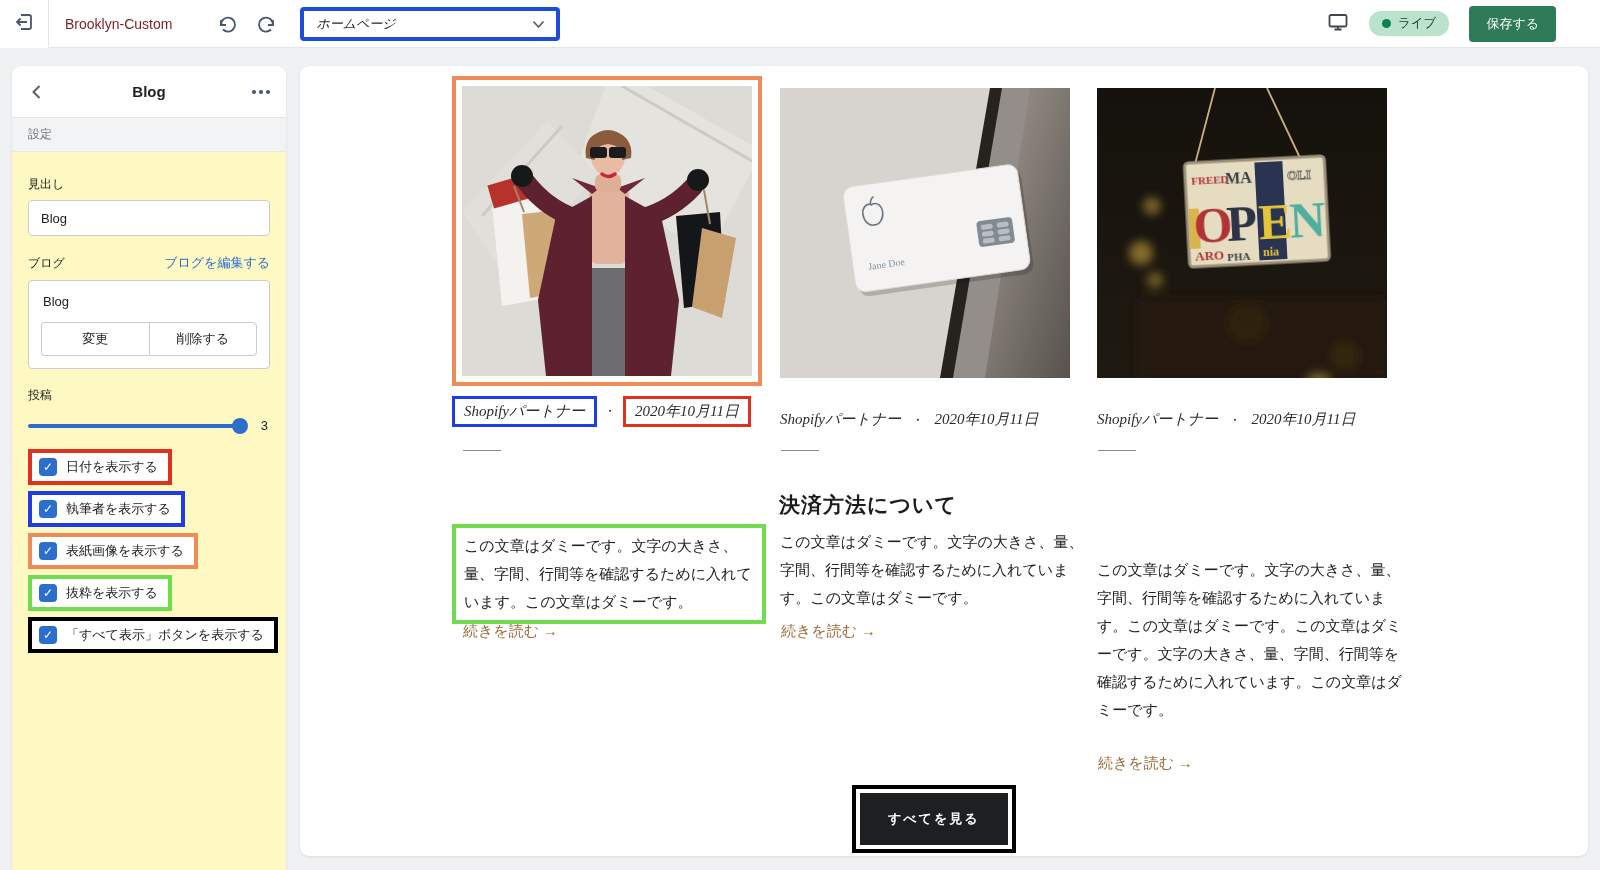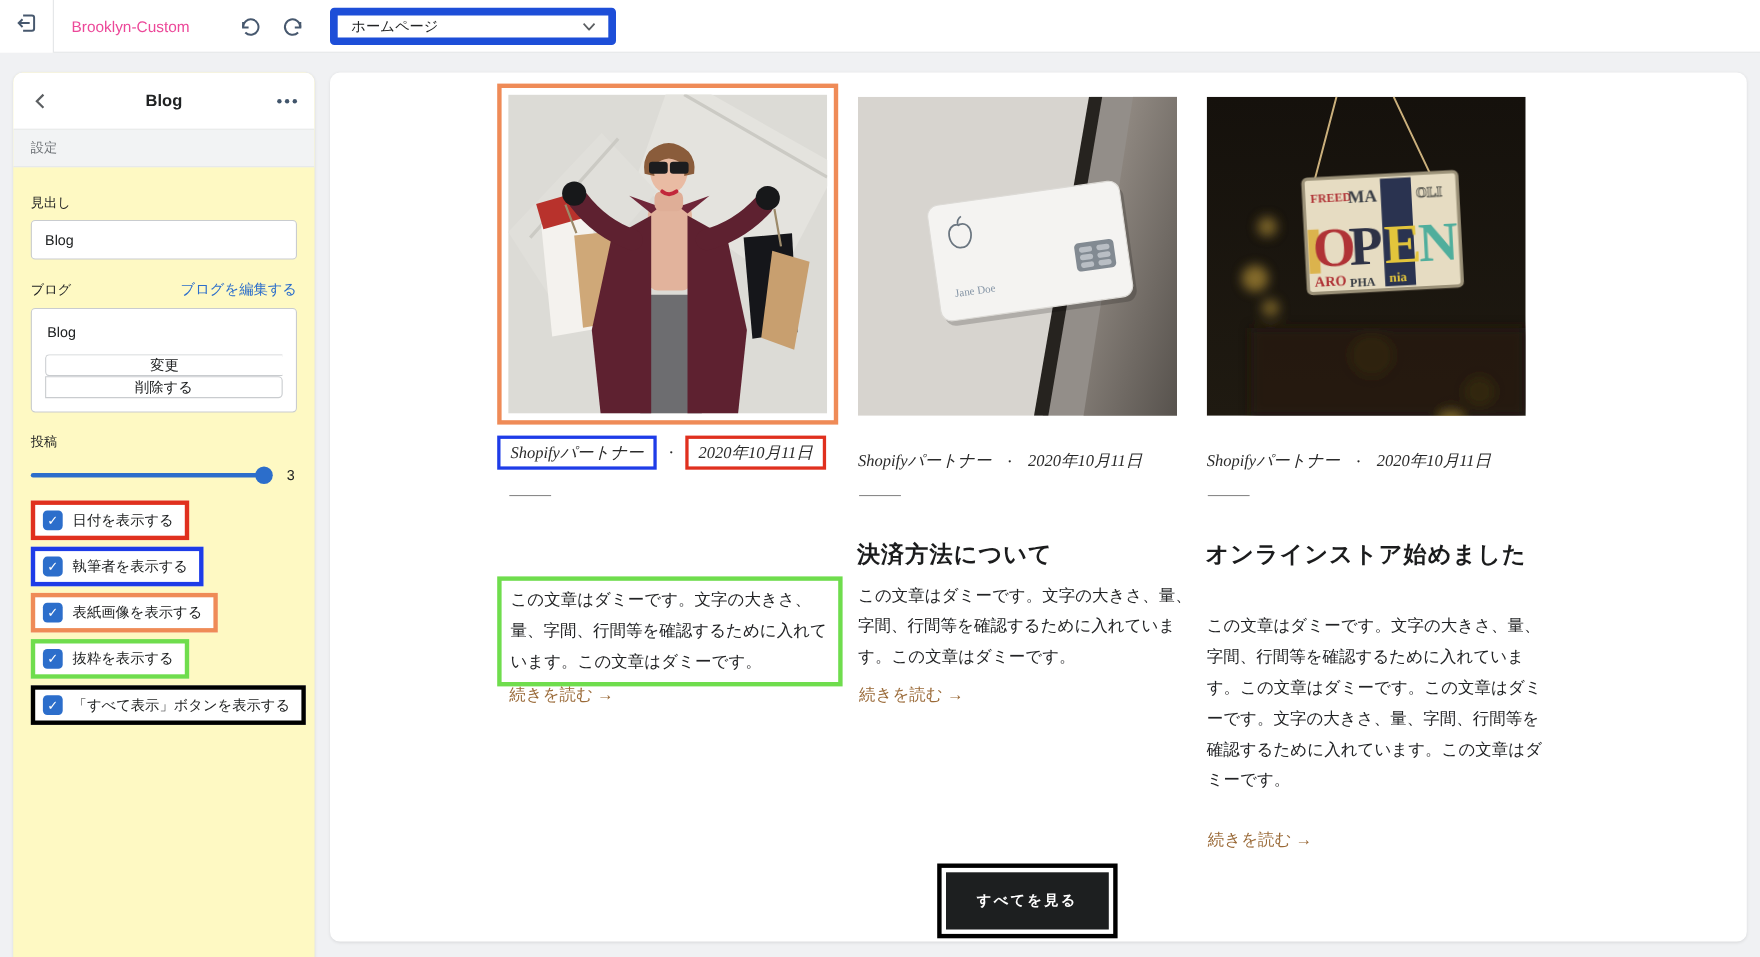--- a/index.html
+++ b/index.html
@@ -4,26 +4,26 @@
 <style>
   * { margin:0; padding:0; box-sizing:border-box; }
   html,body { width:1600px; height:870px; overflow:hidden; background:#f0f1f3;
               font-family:"Liberation Sans", sans-serif; color:#202223; }
 
   
   .topbar { position:absolute; left:0; top:0; width:1600px; height:48px; background:#fff;
             border-bottom:1px solid #e3e5e7; display:flex; align-items:center; }
   .exit-btn { width:49px; height:48px; display:flex; align-items:center; justify-content:center;
               border-right:1px solid #e3e5e7; cursor:pointer; background:#fff; }
-  .theme-name { margin-left:16px; font-size:14px; font-weight:500; color:#ec4899; }
+  .theme-name { margin-left:16px; font-size:14px; font-weight:500; color:#7f1d1d; }
   .history { display:flex; gap:18px; margin-left:44px; align-items:center; }
   .hist-btn { width:22px; height:22px; cursor:pointer; }
-  .page-select { margin-left:22px; width:260px; height:34px; border:7px solid #1d4ed8; border-radius:4px;
+  .page-select { margin-left:22px; width:260px; height:34px; border:4px solid #1d4ed8; border-radius:4px;
                  display:flex; align-items:center; padding:0 12px; font-size:13px; color:#202223;
-                 background:#fff; cursor:pointer; }
+                 background:#fff; cursor:pointer;font-style:italic; }
   .page-select .caret { margin-left:auto; }
   .topbar-right { margin-left:auto; display:flex; align-items:center; gap:20px; padding-right:44px; }
   .live-badge { display:flex; align-items:center; gap:7px; background:#bbe3cc; border-radius:12px;
                 padding:4px 13px; font-size:12.5px; color:#16372a; }
   .live-dot { width:9px; height:9px; border-radius:50%; background:#108051; }
   .save-btn { background:#2f7a57; color:#fff; font-size:13px; border:none; border-radius:4px;
               padding:9px 17px; cursor:pointer; }
 
   
   .sidebar { position:absolute; left:12px; top:66px; width:274px; height:862px; background:#fef9c3;
@@ -37,21 +37,21 @@
   .sb-section { height:34px; background:#f2f3f4; border-bottom:1px solid #e6e8ea; display:flex;
                 align-items:center; padding:0 16px; font-size:12px; color:#6d7175; }
   .sb-body { padding:16px; }
   .fld-label { font-size:12px; color:#202223; margin:8px 0 7px; }
   .text-input { width:100%; height:36px; border:1px solid #c9cccf; border-radius:4px; background:#fff;
                 font-size:13px; color:#202223; padding:0 12px; font-family:"Liberation Sans",sans-serif; }
   .row-between { display:flex; align-items:center; justify-content:space-between; margin-top:18px; }
   .link { font-size:13px; color:#2c6ecb; cursor:pointer; text-decoration:none; }
   .picker-box { border:1px solid #c9cccf; border-radius:4px; background:#fff; padding:13px 12px 12px; margin-top:8px; }
   .picker-name { font-size:13px; margin-bottom:13px; padding-left:2px; }
-  .seg { display:flex;flex-direction:column; }
+  .seg { display:flex; }
   .seg button { flex:1; height:34px; background:#fff; border:1px solid #c9cccf; font-size:13px;
                 color:#202223; cursor:pointer; font-family:"Liberation Sans",sans-serif; }
   .seg button:first-child { border-radius:4px 0 0 4px; border-right:none; }
   .seg button:last-child { border-radius:0 4px 4px 0;text-align:center; }
   .slider-row { display:flex; align-items:center; gap:12px; margin:14px 2px 10px 0; }
   .slider-track { position:relative; flex:1; height:4px; border-radius:2px; background:#2c6ecb; }
   .slider-thumb { position:absolute; right:-2px; top:50%; transform:translateY(-50%); width:16px; height:16px;
                   border-radius:50%; background:#2c6ecb; cursor:pointer; }
   .slider-value { font-size:13px; color:#202223; width:10px; text-align:right; }
   .annot-check { display:inline-flex; align-items:center; gap:9px; border:4px solid #000; background:#fff;
@@ -111,20 +111,33 @@
       </svg>
     </span>
   </div>
   <div class="page-select">
     <span>ホームページ</span>
     <span class="caret">
       <svg width="11" height="7" viewBox="0 0 11 7">
           <path d="M0.5 0.5 L5.5 6 L10.5 0.5" fill="none" stroke="#5c5f62" stroke-width="1.6"></path>
         </svg>
     </span>
+  </div>
+  <div class="topbar-right">
+    <span>
+      <svg width="22" height="22" viewBox="0 0 22 22" fill="none" stroke="#3f4650" stroke-width="1.8">
+        <rect x="2.5" y="4" width="17" height="11.5" rx="1.5"></rect>
+        <path d="M11 15.5 v3 M7.5 18.5 h7"></path>
+      </svg>
+    </span>
+    <div class="live-badge">
+      <span class="live-dot"></span>
+      <span>ライブ</span>
+    </div>
+    <button class="save-btn">保存する</button>
   </div>
 </div>
 
 <div class="sidebar">
   <div class="sb-header">
     <span class="sb-back">
       <svg width="18" height="18" viewBox="0 0 18 18">
           <path d="M11.5 3 L5.5 9 L11.5 15" fill="none" stroke="#5c5f62" stroke-width="2"></path>
         </svg>
     </span>
@@ -301,20 +314,19 @@
       <text x="128" y="172" font-size="11" font-weight="bold" fill="#3a3f46" font-family="Liberation Sans, sans-serif">PHA</text>
       <text x="164" y="169" font-size="12" font-weight="bold" fill="#e3c53b" font-family="Liberation Serif, serif">nia</text>
     </g>
   </svg>
   <div class="abs meta" style="left:797px; top:344px;">
     <span>Shopifyパートナー</span>
     <span class="meta-sep">・</span>
     <span>2020年10月11日</span>
   </div>
   <div class="abs post-divider" style="left:798px; top:384px;"></div>
-  <div class="abs post-title" style="left:796px; top:424px; width:300px;">オンラインストア始めました</div>
   <div class="abs excerpt" style="left:797px; top:490px; width:306px;">この文章はダミーです。文字の大きさ、量、字間、行間等を確認するために入れています。この文章はダミーです。この文章はダミーです。文字の大きさ、量、字間、行間等を確認するために入れています。この文章はダミーです。</div>
   <a class="abs read-more" style="left:798px; top:688px;">続きを読む →</a>
 
   <div class="abs viewall-annot" style="left: 552px; top: 719px; border-color: rgb(0, 0, 0);">
     <button class="viewall-btn">すべてを見る</button>
   </div>
 </div>
 
 </body></html>

